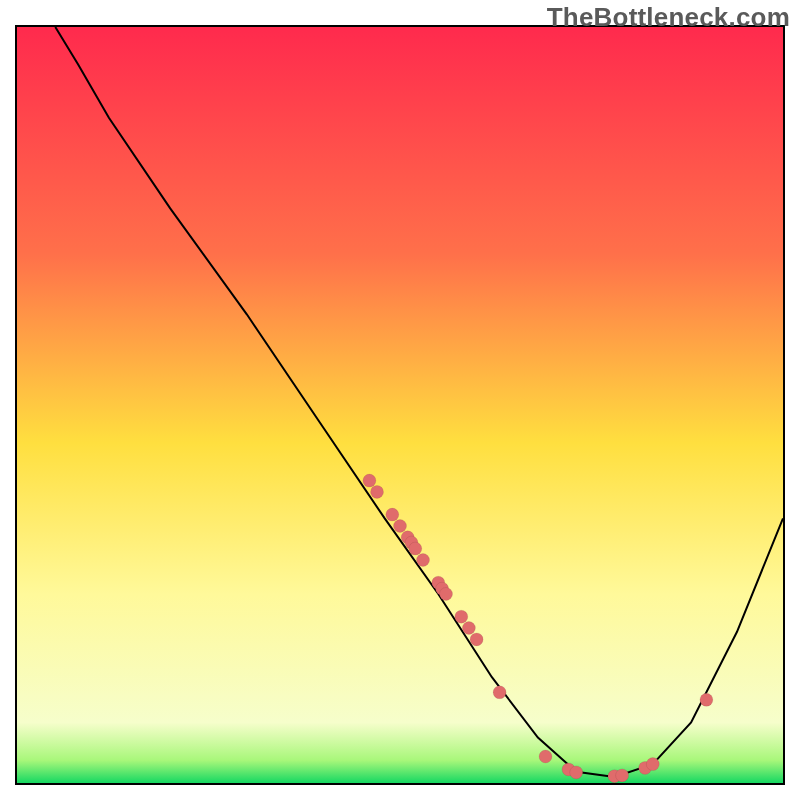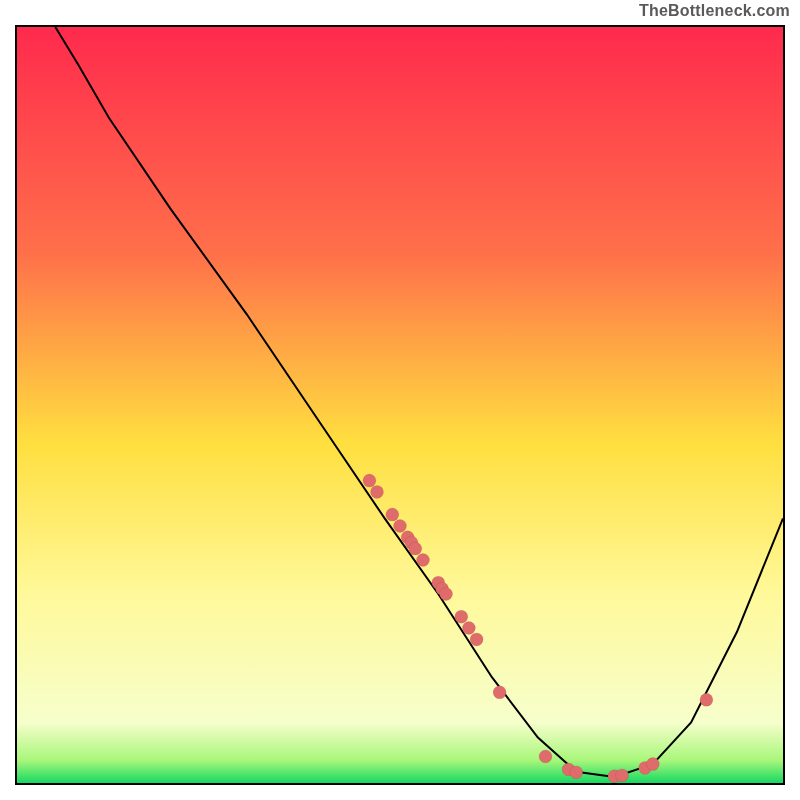--- a/index.html
+++ b/index.html
@@ -13,21 +13,21 @@
   }
   .container {
     position: relative;
     width: 800px;
     height: 800px;
   }
   .watermark {
     position: absolute;
     top: 2px;
     right: 10px;
-    font-size: 16px;
+    font-size: 26px;
     font-weight: bold;
     color: #5a5a5a;
     letter-spacing: 0.2px;
     z-index: 20;
   }
   .plot-frame {
     position: absolute;
     left: 15px;
     top: 25px;
     width: 770px;

